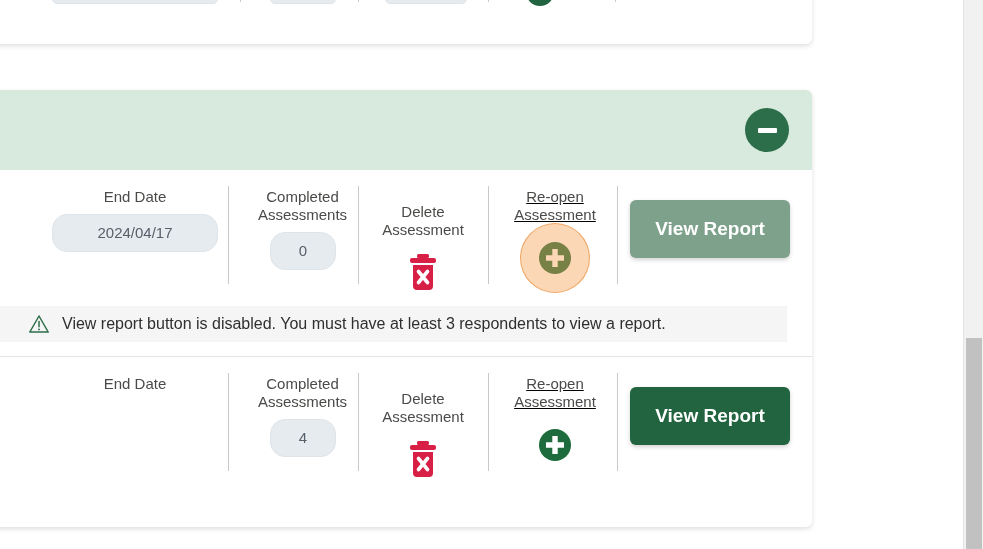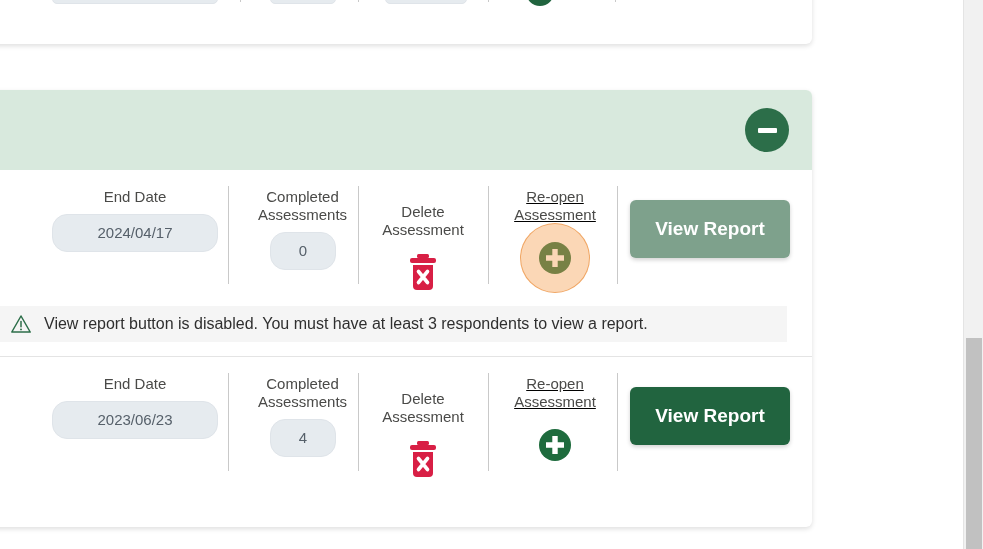--- a/index.html
+++ b/index.html
@@ -194,21 +194,21 @@
   }
   .warn {
     position: absolute;
     left: 160px;
     top: 6px;
     width: 787px;
     height: 36px;
     background: #f5f5f5;
     display: flex;
     align-items: center;
-    padding-left: 10px;
+    padding-left: 28px;
     box-sizing: border-box;
   }
   .warn .warn-icon { flex: 0 0 auto; margin-right: 12px; display: flex; }
   .warn .warn-text {
     font-size: 16px;
     color: #2f2f2f;
     font-family: "Liberation Sans", sans-serif;
   }
 
   
@@ -334,21 +334,20 @@
     <div class="assess-row">
       <div class="row-inner">
 
         <div class="vline" style="left:388px;"></div>
         <div class="vline" style="left:518px;"></div>
         <div class="vline" style="left:648px;"></div>
         <div class="vline" style="left:777px;"></div>
 
         <div class="col c-enddate">
           <div class="col-head">End Date</div>
-          <div class="field">2023/06/23</div>
         </div>
 
         <div class="col c-completed">
           <div class="col-head">Completed
 Assessments</div>
           <div class="field">4</div>
         </div>
 
         <div class="col c-delete">
           <div class="col-head">Delete

